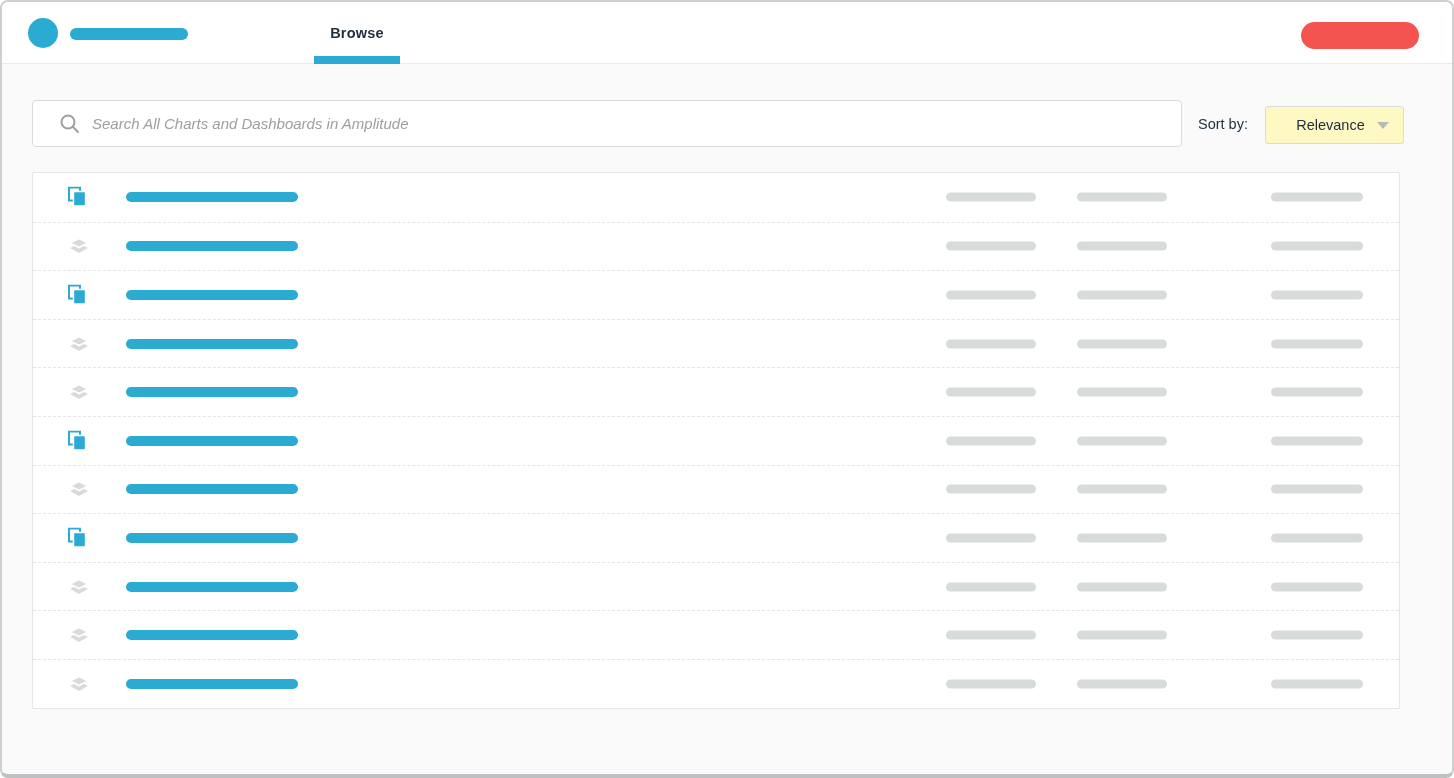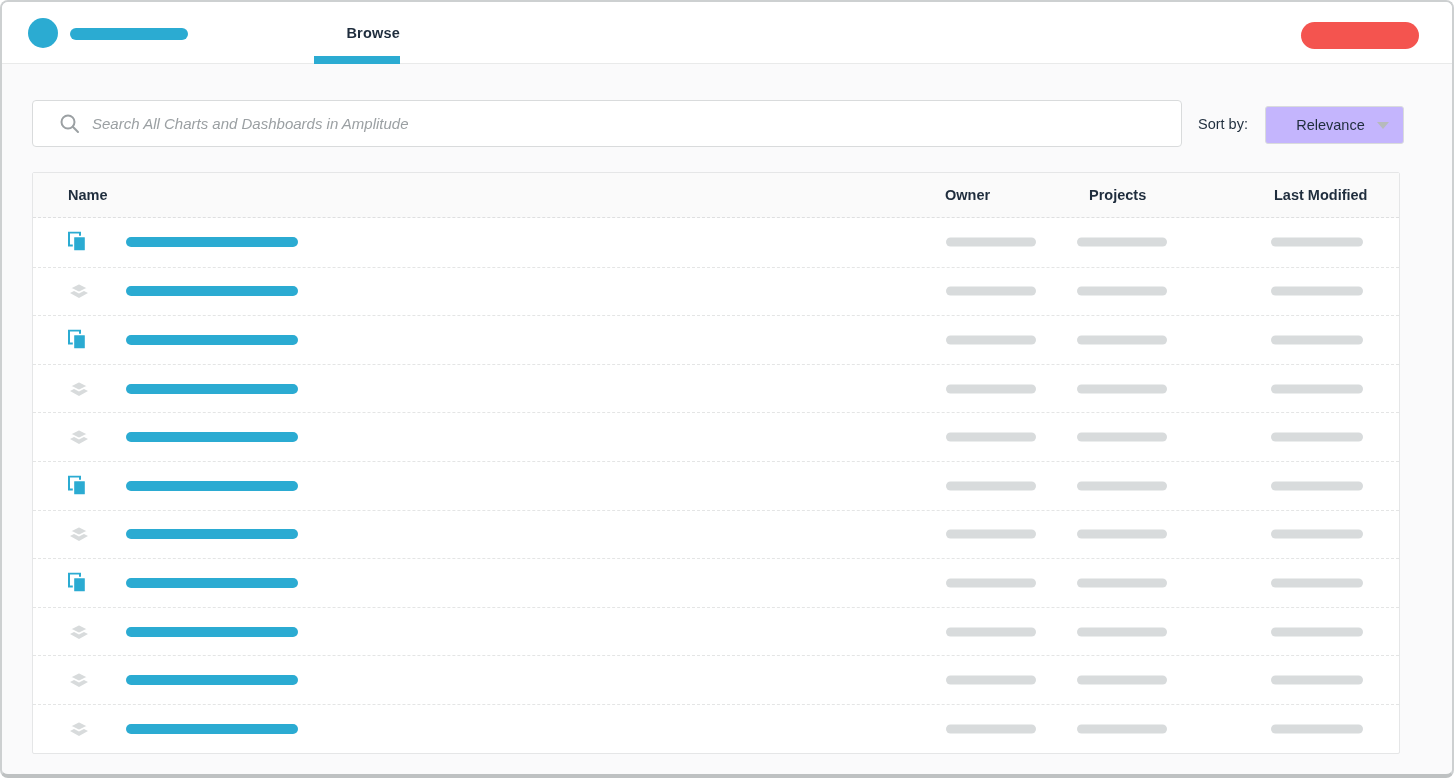--- a/index.html
+++ b/index.html
@@ -12,31 +12,31 @@
   *{box-sizing:border-box;margin:0;padding:0;}
   html,body{width:1454px;height:778px;background:#fff;font-family:"Liberation Sans",sans-serif;}
   .frame{
     position:relative;width:1454px;height:778px;background:#FAFAFB;
     border:2px solid #CDD0D1;border-bottom:4px solid #BEC1C2;border-radius:8px;overflow:hidden;
   }
   
   .topbar{position:absolute;top:0;left:0;right:0;height:62px;background:#fff;border-bottom:1px solid #E9EAEA;}
   .avatar{position:absolute;left:26px;top:16px;width:30px;height:30px;border-radius:50%;background:var(--accent);}
   .logo-bar{position:absolute;left:68px;top:26px;width:118px;height:12px;border-radius:6px;background:var(--accent);}
-  .browse-tab{position:absolute;left:312px;top:0;width:86px;height:62px;display:flex;align-items:center;justify-content:flex-end;cursor:pointer;}
+  .browse-tab{position:absolute;left:312px;top:0;width:86px;height:62px;display:flex;align-items:center;justify-content:center;cursor:pointer;}
   .browse-tab .lbl{font-size:14.5px;font-weight:bold;color:var(--ink);letter-spacing:.2px;}
   .tab-underline{position:absolute;left:0;right:0;bottom:0;height:8px;background:var(--accent);}
   .cta-pill{position:absolute;right:33px;top:20px;width:118px;height:27px;border-radius:14px;background:var(--cta);cursor:pointer;}
   
   .search-box{position:absolute;left:30px;top:98px;width:1150px;height:47px;background:#fff;border:1px solid #D9DBDC;border-radius:4px;display:flex;align-items:center;}
   .search-icon{margin-left:26px;margin-right:12px;flex:0 0 auto;display:flex;}
   .search-input{flex:1;border:none;outline:none;background:transparent;font-size:15px;color:#a21caf;height:100%;font-family:"Liberation Sans",sans-serif;}
   .search-input::placeholder{color:#9BA0A3;font-style:italic;opacity:1;}
   .sort-label{position:absolute;left:1196px;top:114px;font-size:14.5px;color:var(--ink);}
-  .sort-select{position:absolute;left:1263px;top:104px;width:139px;height:38px;background:#c4b5fd;border:1px solid #D9DBDC;border-radius:3px;display:flex;align-items:center;padding:0 14px 0 18px;cursor:pointer;}
+  .sort-select{position:absolute;left:1263px;top:104px;width:139px;height:38px;background:#fef9c3;border:1px solid #D9DBDC;border-radius:3px;display:flex;align-items:center;padding:0 14px 0 18px;cursor:pointer;}
   .sort-select .val{font-size:14.5px;color:var(--ink);flex:1;text-align:center;}
   .caret{width:0;height:0;border-left:6px solid transparent;border-right:6px solid transparent;border-top:7px solid #B6BABC;flex:0 0 auto;}
   
   .table{position:absolute;left:30px;top:170px;width:1368px;background:#fff;border:1px solid var(--line);border-radius:2px;}
   .thead{position:relative;height:45px;background:#FAFAFA;border-bottom:1px dashed #DEDFE0;}
   .th{position:absolute;top:0;height:45px;line-height:45px;font-size:14.5px;font-weight:bold;color:var(--ink);}
   .th.c-name{left:35px;}
   .th.c-owner{left:912px;}
   .th.c-projects{left:1056px;}
   .th.c-modified{left:1241px;}
@@ -74,26 +74,20 @@
     </span>
     <input class="search-input" type="text" placeholder="Search All Charts and Dashboards in Amplitude" style="">
   </div>
   <div class="sort-label">Sort by:</div>
   <div class="sort-select">
     <span class="val">Relevance</span>
     <span class="caret"></span>
   </div>
 
   <div class="table">
-    <div class="thead">
-      <div class="th c-name">Name</div>
-      <div class="th c-owner">Owner</div>
-      <div class="th c-projects">Projects</div>
-      <div class="th c-modified">Last Modified</div>
-    </div>
     <div>
         <div class="trow">
           <span class="row-icon">
             <svg width="19" height="21" viewBox="0 0 19 21">
               <rect x="1" y="1" width="11" height="13" fill="none" stroke="var(--accent)" stroke-width="2"></rect>
               <rect x="5.5" y="5" width="12" height="14.5" rx="1" fill="var(--accent)" stroke="#fff" stroke-width="1.4"></rect>
             </svg>
           </span>
           <span class="pill name"></span>
           <span class="pill gray owner"></span>

